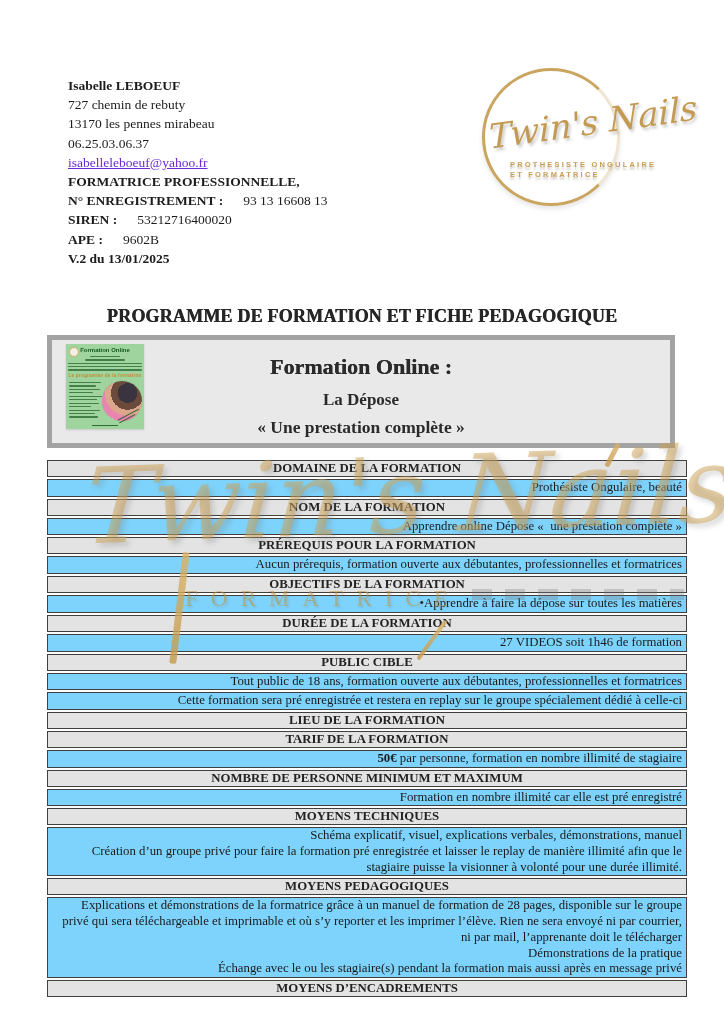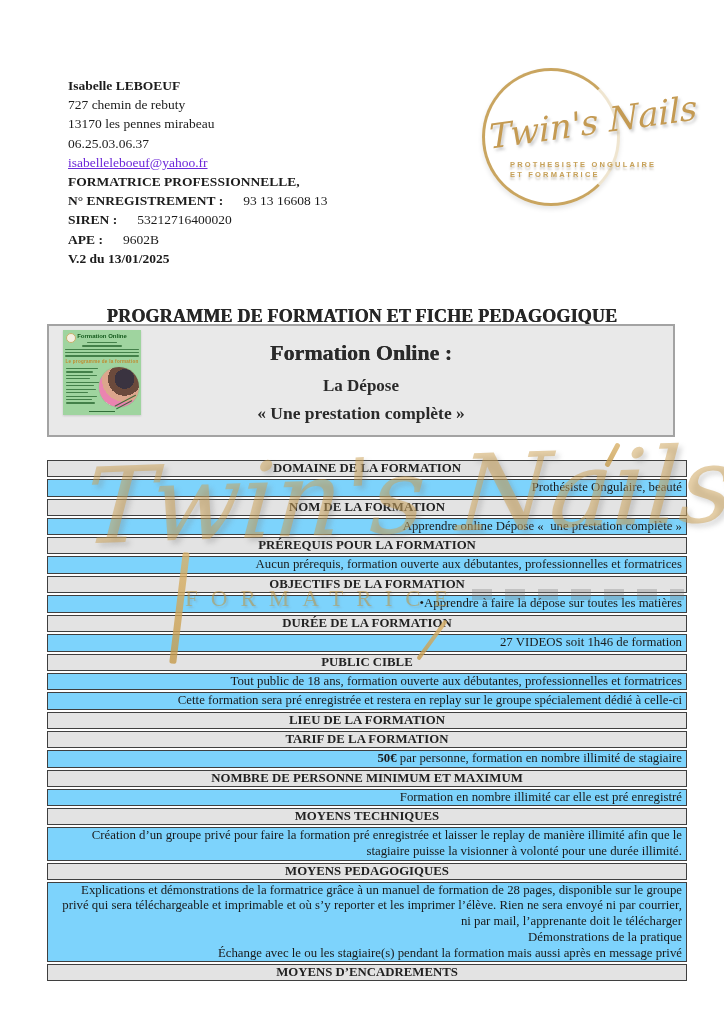--- a/index.html
+++ b/index.html
@@ -24,22 +24,22 @@
   .logo-subs{position:absolute;left:24px;top:104px;font-family:Liberation Sans, sans-serif;
              font-size:7.5px;letter-spacing:2.2px;color:#c7a158;font-weight:bold;
              text-shadow:0 3px 2px rgba(150,140,120,.45);line-height:10px;margin-left:8px;}
 
   
   .doc-title{position:absolute;left:0;right:0;top:286px;text-align:center;
              font-size:18px;font-weight:bold;color:#262626;letter-spacing:.2px;
              text-shadow:.5px 0 0 #262626;margin-top:20px;}
 
   
-  .band{position:absolute;left:47px;top:324px;width:628px;height:113px;
-        background:#e9e9e9;border:2px solid #a3a3a3;box-sizing:border-box;}
+  .band{position:absolute;left:47px;top:335px;width:628px;height:113px;
+        background:#e9e9e9;border:5px solid #a3a3a3;box-sizing:border-box;}
   .band-text{position:absolute;left:0;right:0;top:0;text-align:center;}
   .band-l1{margin-top:14px;font-size:22px;font-weight:bold;color:#2a2a2a;text-shadow:.4px 0 0 #2a2a2a;}
   .band-l2{margin-top:10px;font-size:17px;font-weight:bold;color:#2a2a2a;}
   .band-l3{margin-top:7px;font-size:17.5px;font-weight:bold;color:#2a2a2a;}
 
   
   .flyer{position:absolute;left:14px;top:4px;width:78px;height:85px;background:#9fd49f;
          box-shadow:0 1px 2px rgba(0,0,0,.15);font-family:"Liberation Sans", sans-serif;}
   .flyer-logo{position:absolute;left:3px;top:3px;width:8px;height:8px;border-radius:50%;
               background:#f4efe2;border:1px solid #c9b06a;}
@@ -195,20 +195,21 @@
       <div class="trow thead">TARIF DE LA FORMATION</div>
       <div class="trow tbody">
         <div class="tline"><b>50€</b> par personne, formation en nombre illimité de stagiaire</div>
       </div>
       <div class="trow thead">NOMBRE DE PERSONNE MINIMUM ET MAXIMUM</div>
       <div class="trow tbody">
         <div class="tline">Formation en nombre illimité car elle est pré enregistré</div>
       </div>
       <div class="trow thead">MOYENS TECHNIQUES</div>
       <div class="trow tbody">
+        <div class="tline">Schéma explicatif, visuel, explications verbales, démonstrations, manuel</div>
         <div class="tline">Création d’un groupe privé pour faire la formation pré enregistrée et laisser le replay de manière illimité afin que le stagiaire puisse la visionner à volonté pour une durée illimité.</div>
       </div>
       <div class="trow thead">MOYENS PEDAGOGIQUES</div>
       <div class="trow tbody">
         <div class="tline">Explications et démonstrations de la formatrice grâce à un manuel de formation de 28 pages, disponible sur le groupe privé qui sera téléchargeable et imprimable et où s’y reporter et les imprimer l’élève. Rien ne sera envoyé ni par courrier, ni par mail, l’apprenante doit le télécharger</div>
         <div class="tline">Démonstrations de la pratique</div>
         <div class="tline">Échange avec le ou les stagiaire(s) pendant la formation mais aussi après en message privé</div>
       </div>
       <div class="trow thead">MOYENS D’ENCADREMENTS</div>
     </div>

